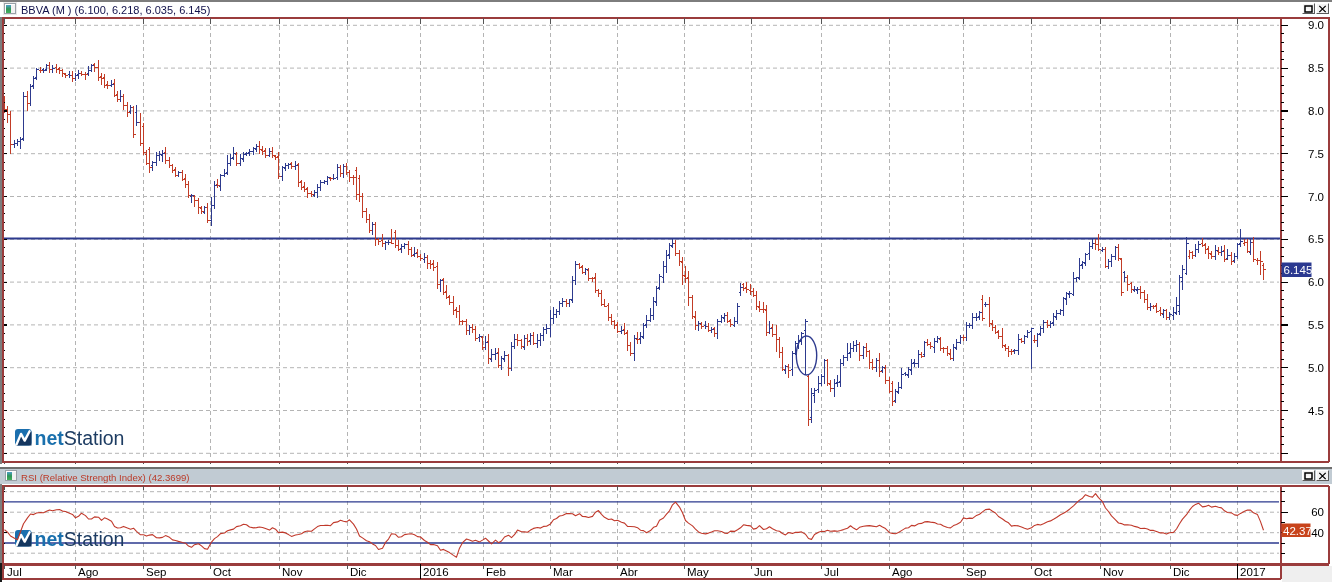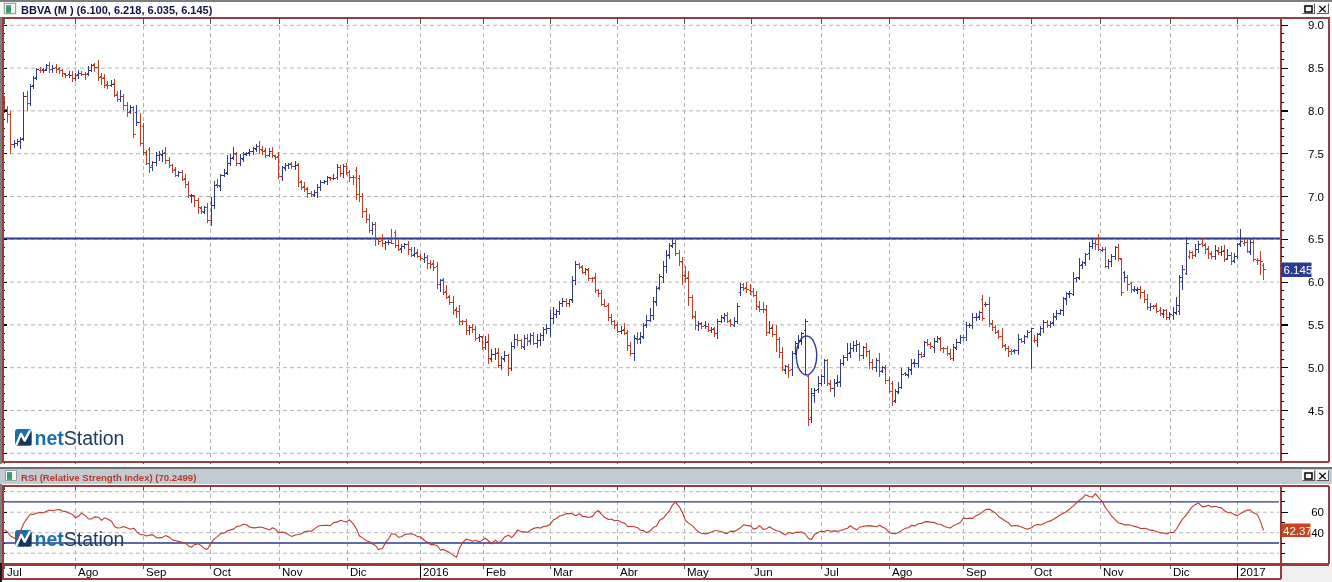--- a/index.html
+++ b/index.html
@@ -1,15 +1,15 @@
 <!DOCTYPE html>
 <html><head><meta charset="utf-8"><style>
 * { margin:0; padding:0; box-sizing:border-box; }
 html,body { width:1332px; height:582px; background:#fff; font-family:"Liberation Sans",sans-serif; overflow:hidden; position:relative; }
-.abs { position:absolute;font-weight:bold; }
+.abs { position:absolute; }
 .btn { position:absolute; width:13px; height:11.5px; background:#f3f3f3;
   border-top:1px solid #fff; border-left:1px solid #fff; border-right:1.5px solid #5a5a5a; border-bottom:1.5px solid #5a5a5a; }
 .btn svg { display:block; margin:1px auto 0; }
 </style></head>
 <body>
 <div class="abs" style="left:0;top:0;width:1332px;height:2px;background:#7d7d7d"></div>
 <div class="abs" style="left:0;top:0;width:2px;height:563px;background:#7d7d7d"></div>
 <div class="abs" style="left:0;top:563px;width:2px;height:19px;background:#1a1a1a"></div>
 <div class="abs" style="left:0;top:2px;width:1332px;height:15px;background:#fff"></div>
 <svg width="1332" height="582" viewBox="0 0 1332 582" font-family="Liberation Sans, sans-serif">
@@ -95,21 +95,21 @@
     </svg>
   </div>
 
 <div class="abs" style="left:0;top:463.5px;width:1332px;height:3.5px;background:#fff"></div>
 <div class="abs" style="left:0;top:467px;width:1332px;height:1.5px;background:#6e6e6e"></div>
 <div class="abs" style="left:0;top:468.5px;width:1332px;height:15px;background:#c1cbd3"></div>
 <div class="abs" style="left:5px;top:470px;width:12px;height:11px;background:#fff;border:1px solid #99a0a7">
   <div class="abs" style="left:1px;top:1px;width:4.5px;height:8px;background:linear-gradient(#4d9fc8,#2f9556,#45b05e)"></div>
   <div class="abs" style="left:6px;top:1px;width:4px;height:8px;background:#f2f2f2"></div>
 </div>
-<div class="abs" style="left:21px;top:471.5px;font-size:9.6px;color:#bb3a28;white-space:pre">RSI (Relative Strength Index) (70.2499)</div>
+<div class="abs" style="left:21px;top:471.5px;font-size:9.6px;color:#bb3a28;white-space:pre">RSI (Relative Strength Index) (42.3699)</div>
 <div class="btn" style="left:1302px;top:469.5px">
     <svg width="9" height="8">
       <rect x="1" y="1" width="7" height="6" fill="none" stroke="#000" stroke-width="1.5"></rect>
       <rect x="2.2" y="4.4" width="2.9" height="1.4" fill="#fff"></rect>
     </svg>
   </div>
 <div class="btn" style="left:1316px;top:469.5px">
     <svg width="9" height="8">
       <path d="M1.3 0.9L7.7 7.1M7.7 0.9L1.3 7.1" stroke="#000" stroke-width="1.3"></path>
     </svg>

